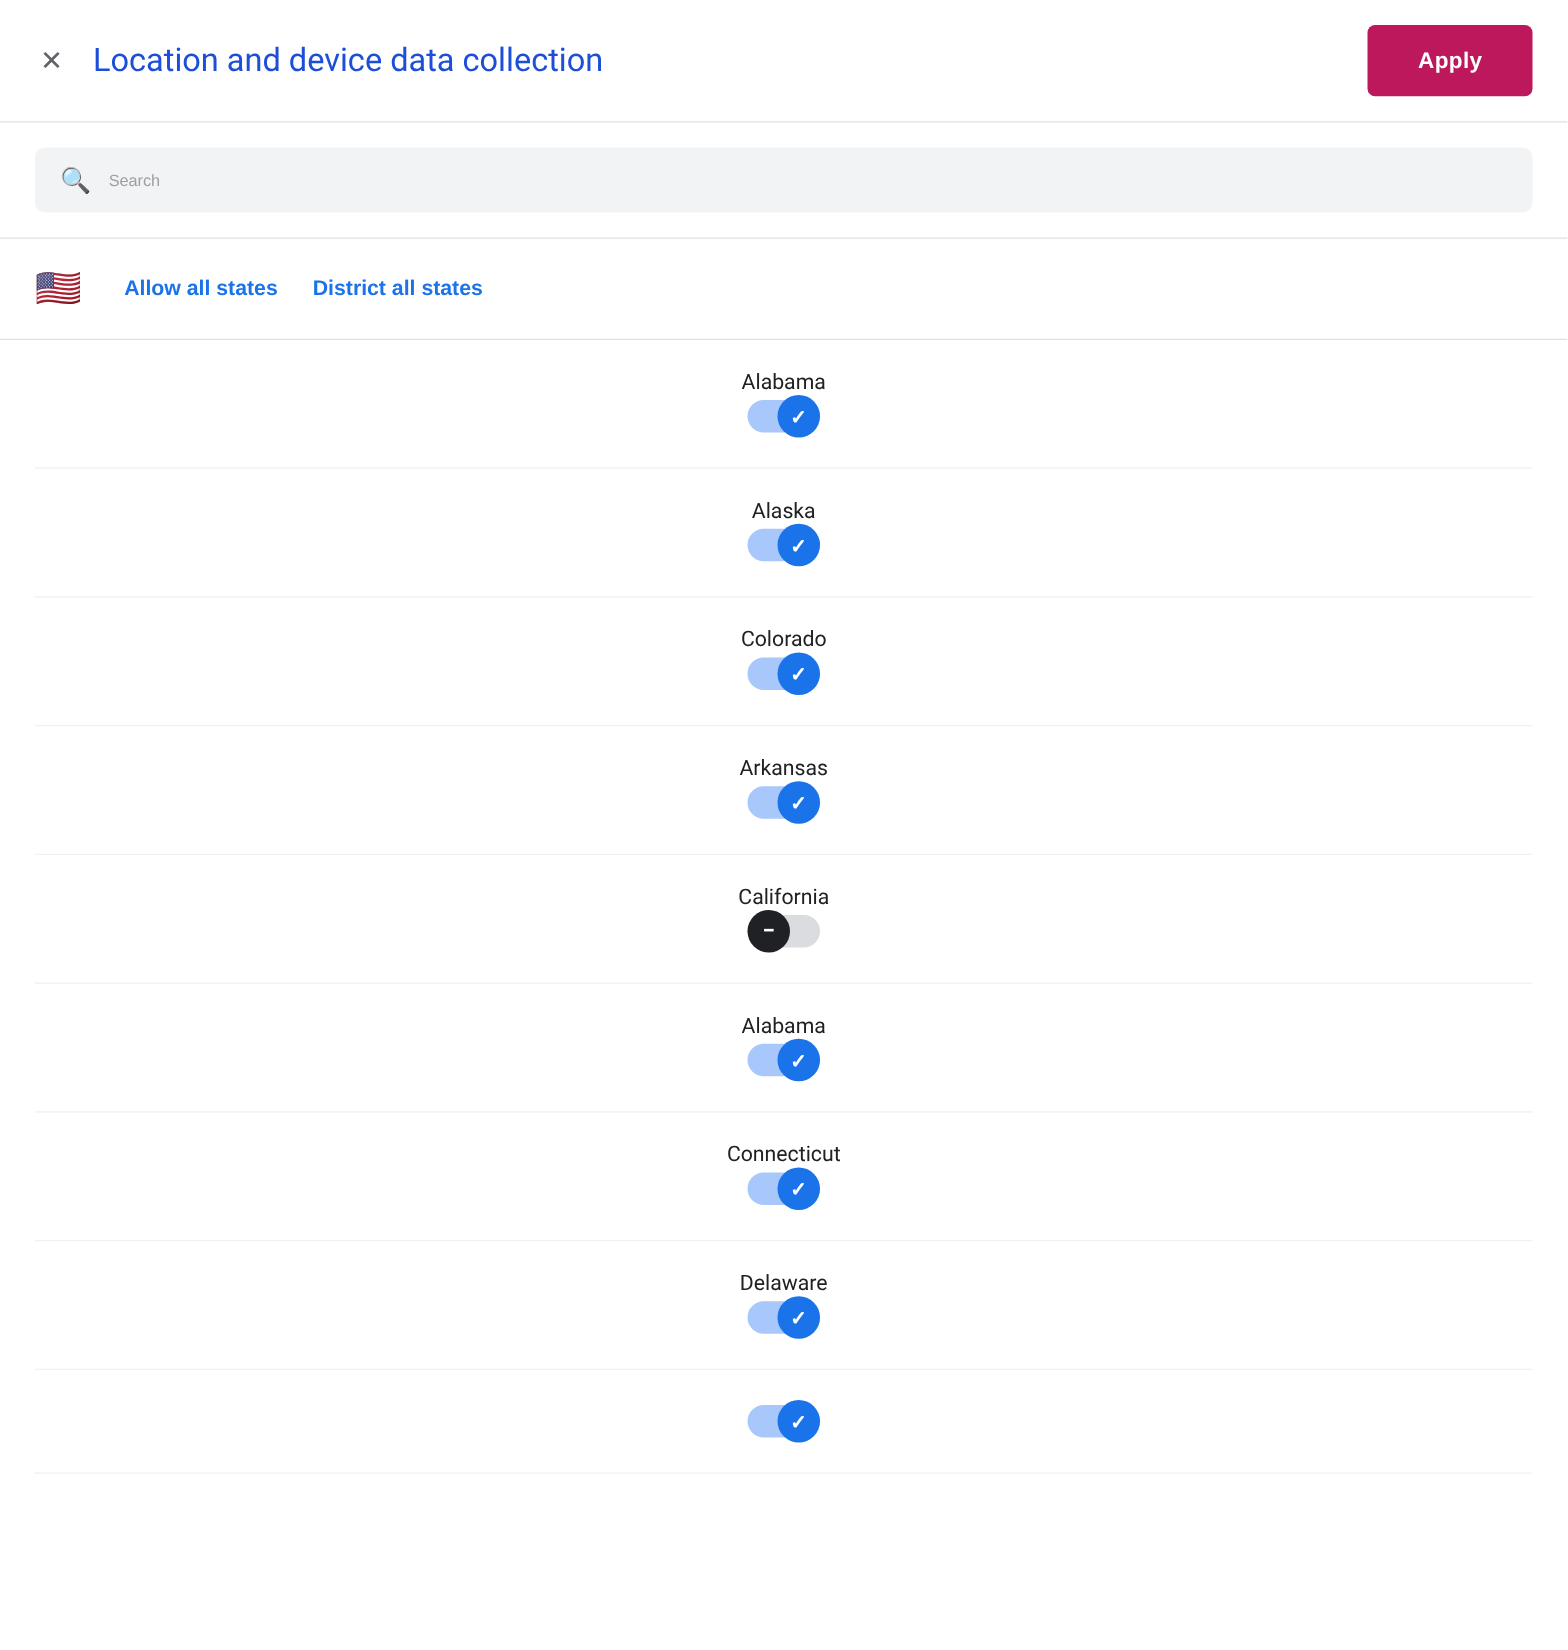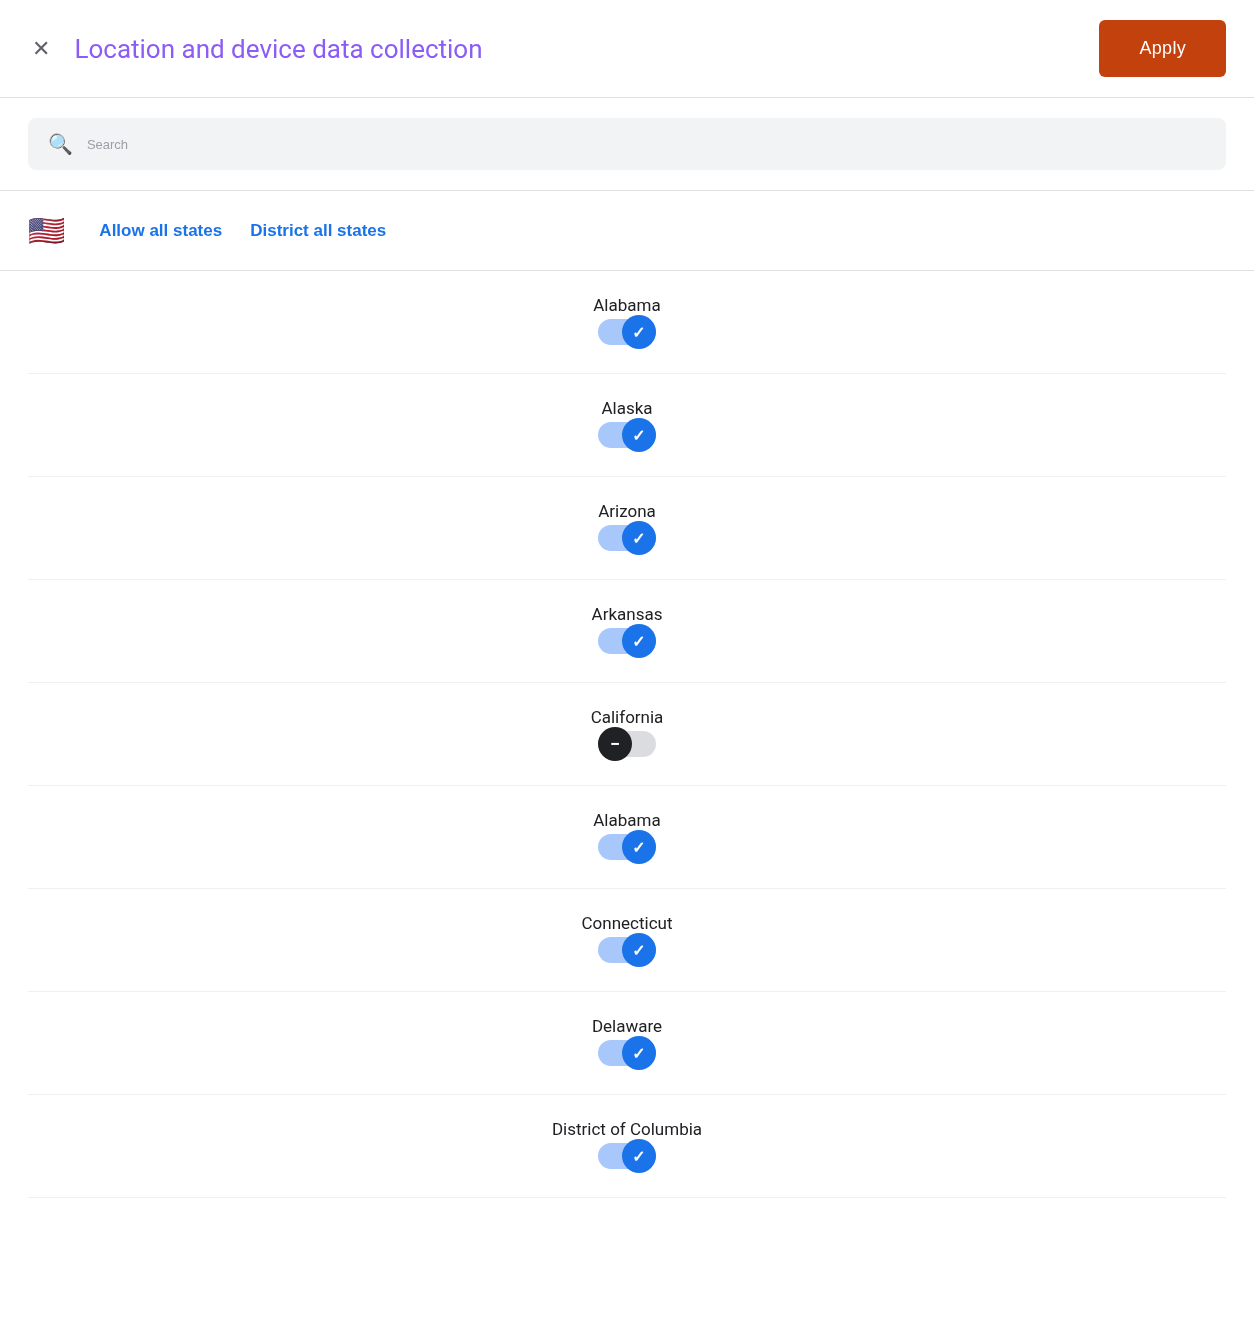--- a/index.html
+++ b/index.html
@@ -31,32 +31,32 @@
       font-size: 22px;
       color: #5f6368;
       margin-right: 20px;
       padding: 4px;
       line-height: 1;
     }
 
     .header-title {
       font-size: 26px;
       font-weight: 400;
-      color: #8b5cf6;
+      color: #1d4ed8;
       flex: 1;
     }
 
     .apply-btn {
-      background: #c2410c;
+      background: #be185d;
       color: #fff;
       border: none;
       border-radius: 6px;
       padding: 18px 40px;
       font-size: 18px;
-      font-weight: 400;
+      font-weight: 700;
       cursor: pointer;
       letter-spacing: 0.3px;
     }
 
     
     .search-container {
       padding: 20px 28px;
       border-bottom: 1px solid #e0e0e0;
     }
 
@@ -232,21 +232,21 @@
     <div class="state-row">
       <span class="state-name">Alaska</span>
       <div class="toggle">
         <div class="toggle-track on"></div>
         <div class="toggle-thumb on">
           <span class="check-icon">✓</span>
         </div>
       </div>
     </div>
     <div class="state-row">
-      <span class="state-name">Arizona</span>
+      <span class="state-name">Colorado</span>
       <div class="toggle">
         <div class="toggle-track on"></div>
         <div class="toggle-thumb on">
           <span class="check-icon">✓</span>
         </div>
       </div>
     </div>
     <div class="state-row">
       <span class="state-name">Arkansas</span>
       <div class="toggle">
@@ -286,21 +286,20 @@
     <div class="state-row">
       <span class="state-name">Delaware</span>
       <div class="toggle">
         <div class="toggle-track on"></div>
         <div class="toggle-thumb on">
           <span class="check-icon">✓</span>
         </div>
       </div>
     </div>
     <div class="state-row">
-      <span class="state-name">District of Columbia</span>
       <div class="toggle">
         <div class="toggle-track on"></div>
         <div class="toggle-thumb on">
           <span class="check-icon">✓</span>
         </div>
       </div>
     </div>
   </div>
 
 </body></html>

